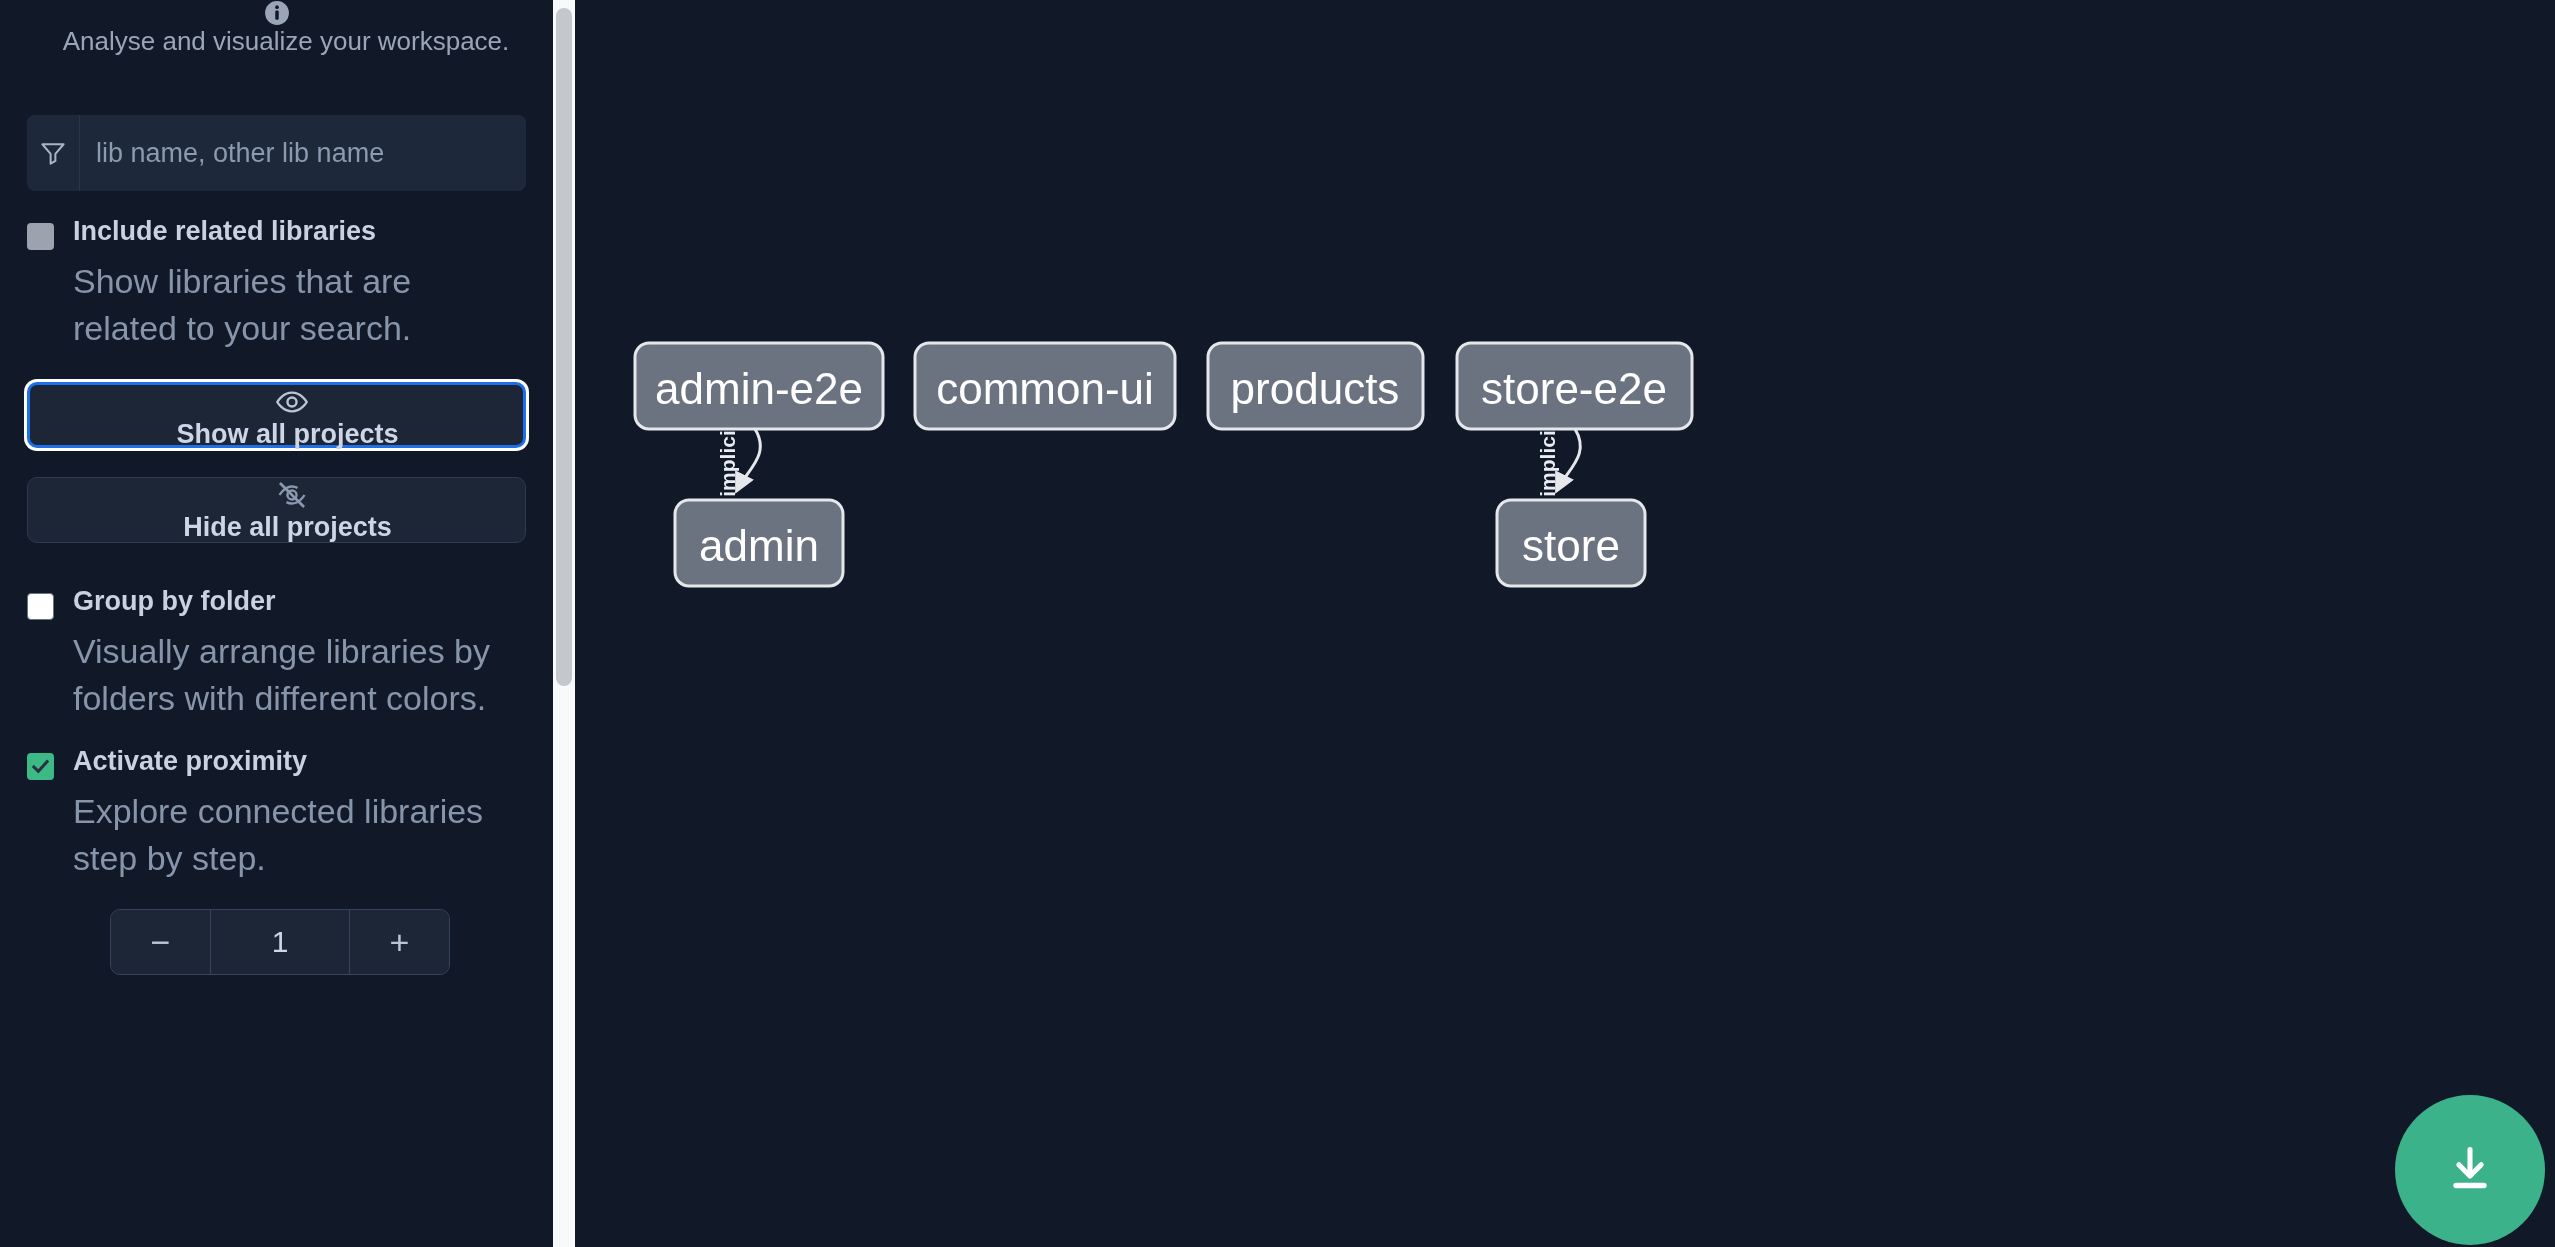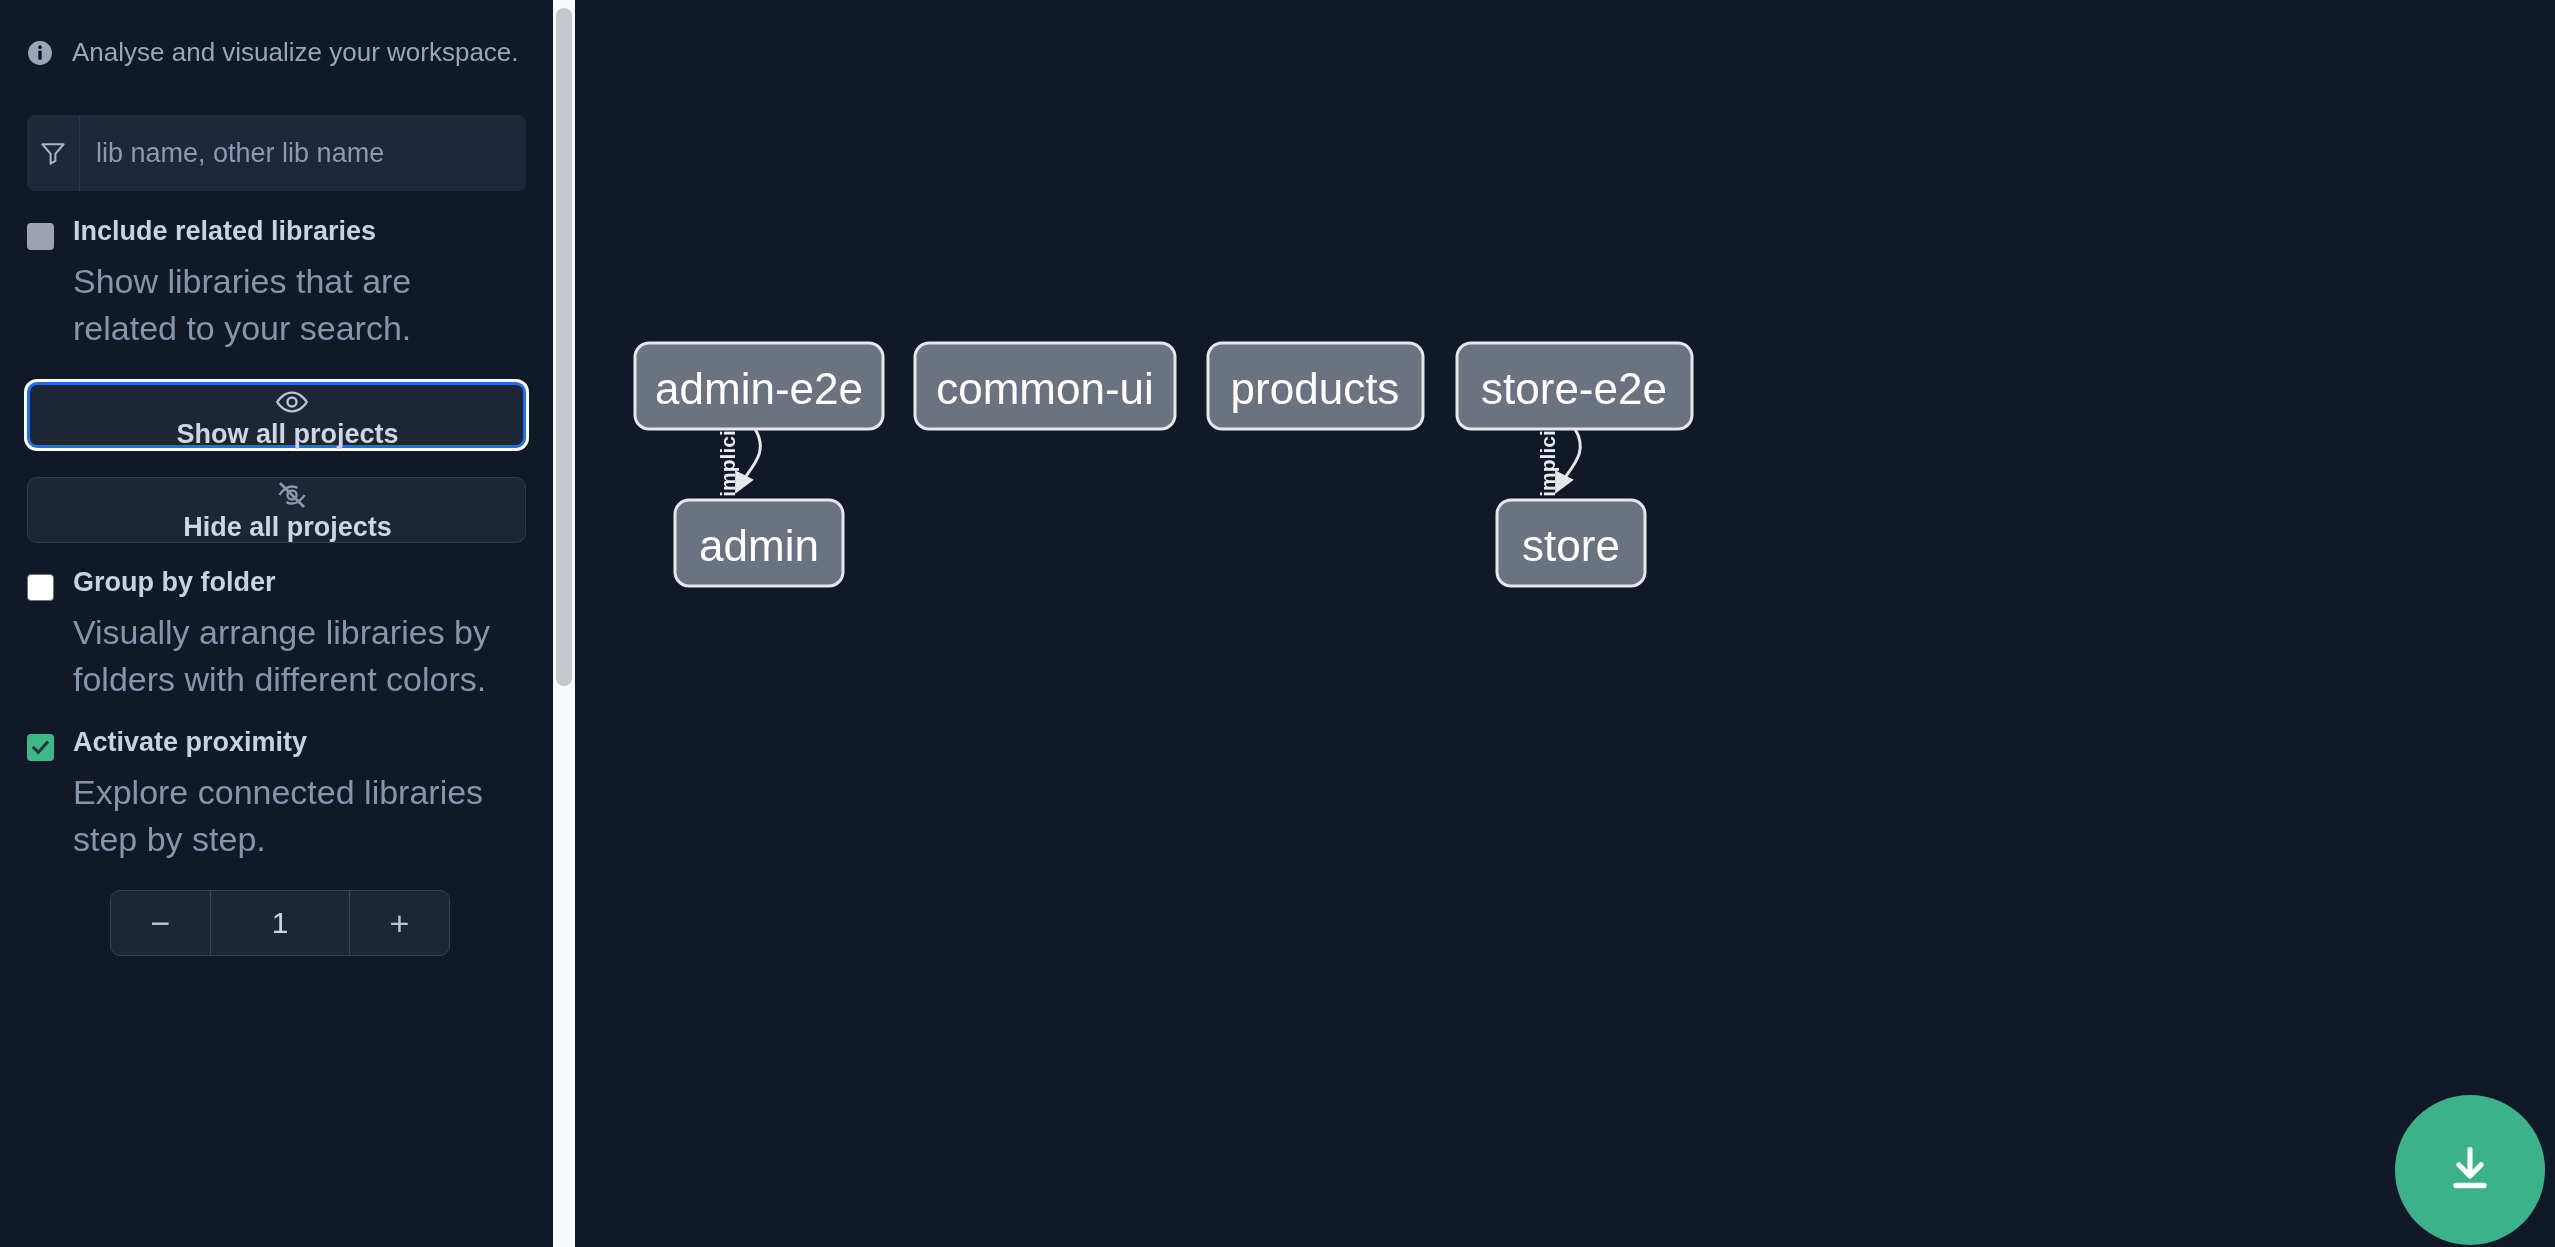--- a/index.html
+++ b/index.html
@@ -49,20 +49,21 @@
     width: 42px; height: 42px;
     display: flex; align-items: center; justify-content: center;
     cursor: pointer;
   }
 
   .sb-info {
     display: flex;
     align-items: center;
     padding: 0 27px;
     height: 105px;
+    flex-direction: column;
   }
   .info-icon { flex: 0 0 auto; width: 26px; height: 26px; }
   .sb-info-text {
     margin-left: 19px;
     font-size: 26px;
     color: #9aa6b8;
   }
 
   
   .filter-wrap {
@@ -297,21 +298,21 @@
       <span class="bi">
         <svg width="34" height="34" viewBox="0 0 24 24">
           <path d="M3.2 12S6.6 6 12 6c1.5 0 2.8.4 3.9 1M20.8 12S17.4 18 12 18c-1.5 0-2.8-.4-3.9-1" fill="none" stroke="#8a98ad" stroke-width="1.7"></path>
           <circle cx="12" cy="12" r="3.2" fill="none" stroke="#8a98ad" stroke-width="1.7"></circle>
           <line x1="3.5" y1="3.5" x2="20.5" y2="20.5" stroke="#8a98ad" stroke-width="1.9"></line>
         </svg>
       </span>
       <span class="bl">Hide all projects</span>
     </div>
 
-    <div class="cb-row" style="margin-top:26px">
+    <div class="cb-row" style="margin-top:45px">
       <div class="cb-box white"></div>
       <div class="cb-text">
         <div class="cb-label">Group by folder</div>
         <div class="cb-desc">Visually arrange libraries by folders with different colors.</div>
       </div>
     </div>
 
     <div class="cb-row" style="">
       <div class="cb-box green">
         <svg width="21" height="21" viewBox="0 0 24 24">

